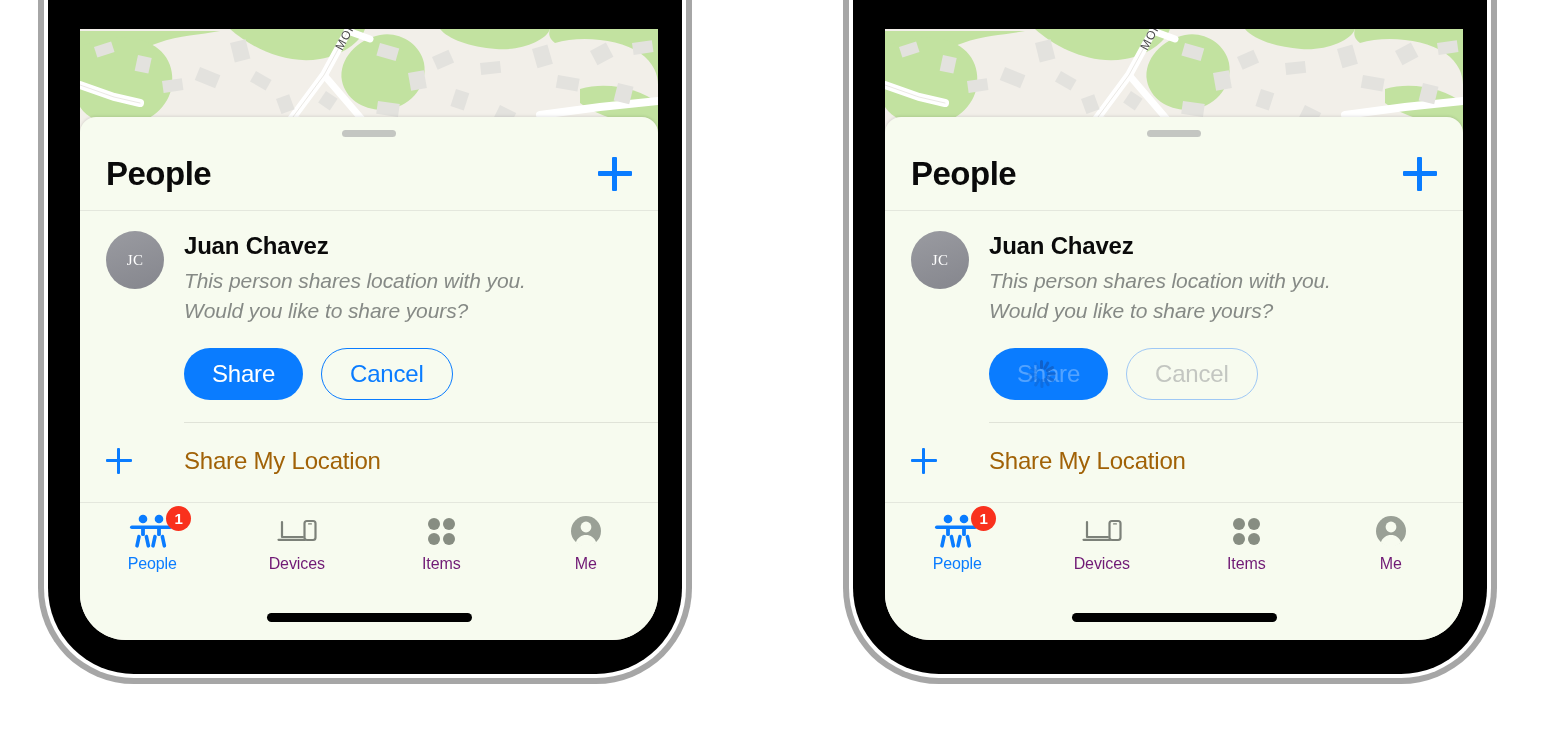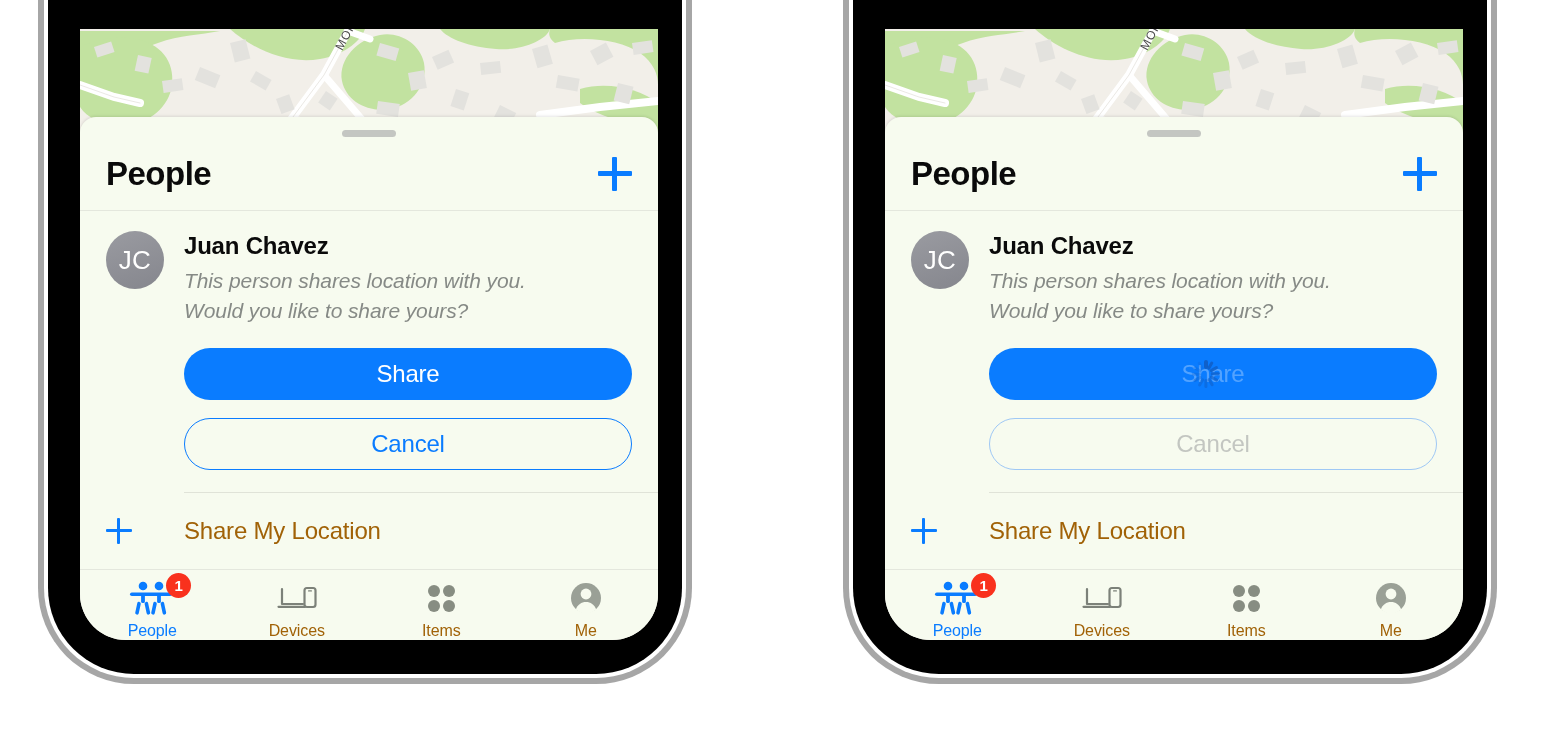--- a/index.html
+++ b/index.html
@@ -142,26 +142,27 @@
     flex: none;
     padding: 20px 26px 0 26px;
     display: flex;
   }
   .avatar {
     width: 58px;
     height: 58px;
     border-radius: 50%;
     background: linear-gradient(160deg, #9a9ba1 0%, #85868d 100%);
     color: #ffffff;
-    font-size: 26px;
+    font-size: 15px;
     display: flex;
     align-items: center;
     justify-content: center;
     flex: none;
     letter-spacing: 0.3px;
+    font-family: Liberation Serif, serif;
   }
   .person-text {
     margin-left: 20px;
     flex: 1;
     padding-top: 1px;
   }
   .person-name {
     font-size: 24px;
     font-weight: bold;
     color: #0a0a0a;
@@ -174,21 +175,20 @@
     margin-top: 6px;
     letter-spacing: -0.1px;
     font-style: italic;
   }
 
   
   .actions {
     display: flex;
     gap: 18px;
     margin-top: 22px;
-    flex-direction: column;
   }
   .btn {
     height: 52px;
     border-radius: 26px;
     font-size: 24px;
     display: flex;
     align-items: center;
     justify-content: center;
     box-sizing: border-box;
     cursor: pointer;
@@ -300,21 +300,21 @@
   .tab-icon {
     height: 38px;
     display: flex;
     align-items: center;
     justify-content: center;
     position: relative;
   }
   .tab-label {
     font-size: 16px;
     margin-top: 5px;
-    color: #a16207;
+    color: #701a75;
     letter-spacing: -0.1px;
   }
   .tab.active .tab-label { color: #0a7cff; }
   .badge {
     position: absolute;
     right: -16px;
     top: -6px;
     min-width: 25px;
     height: 25px;
     border-radius: 13px;

